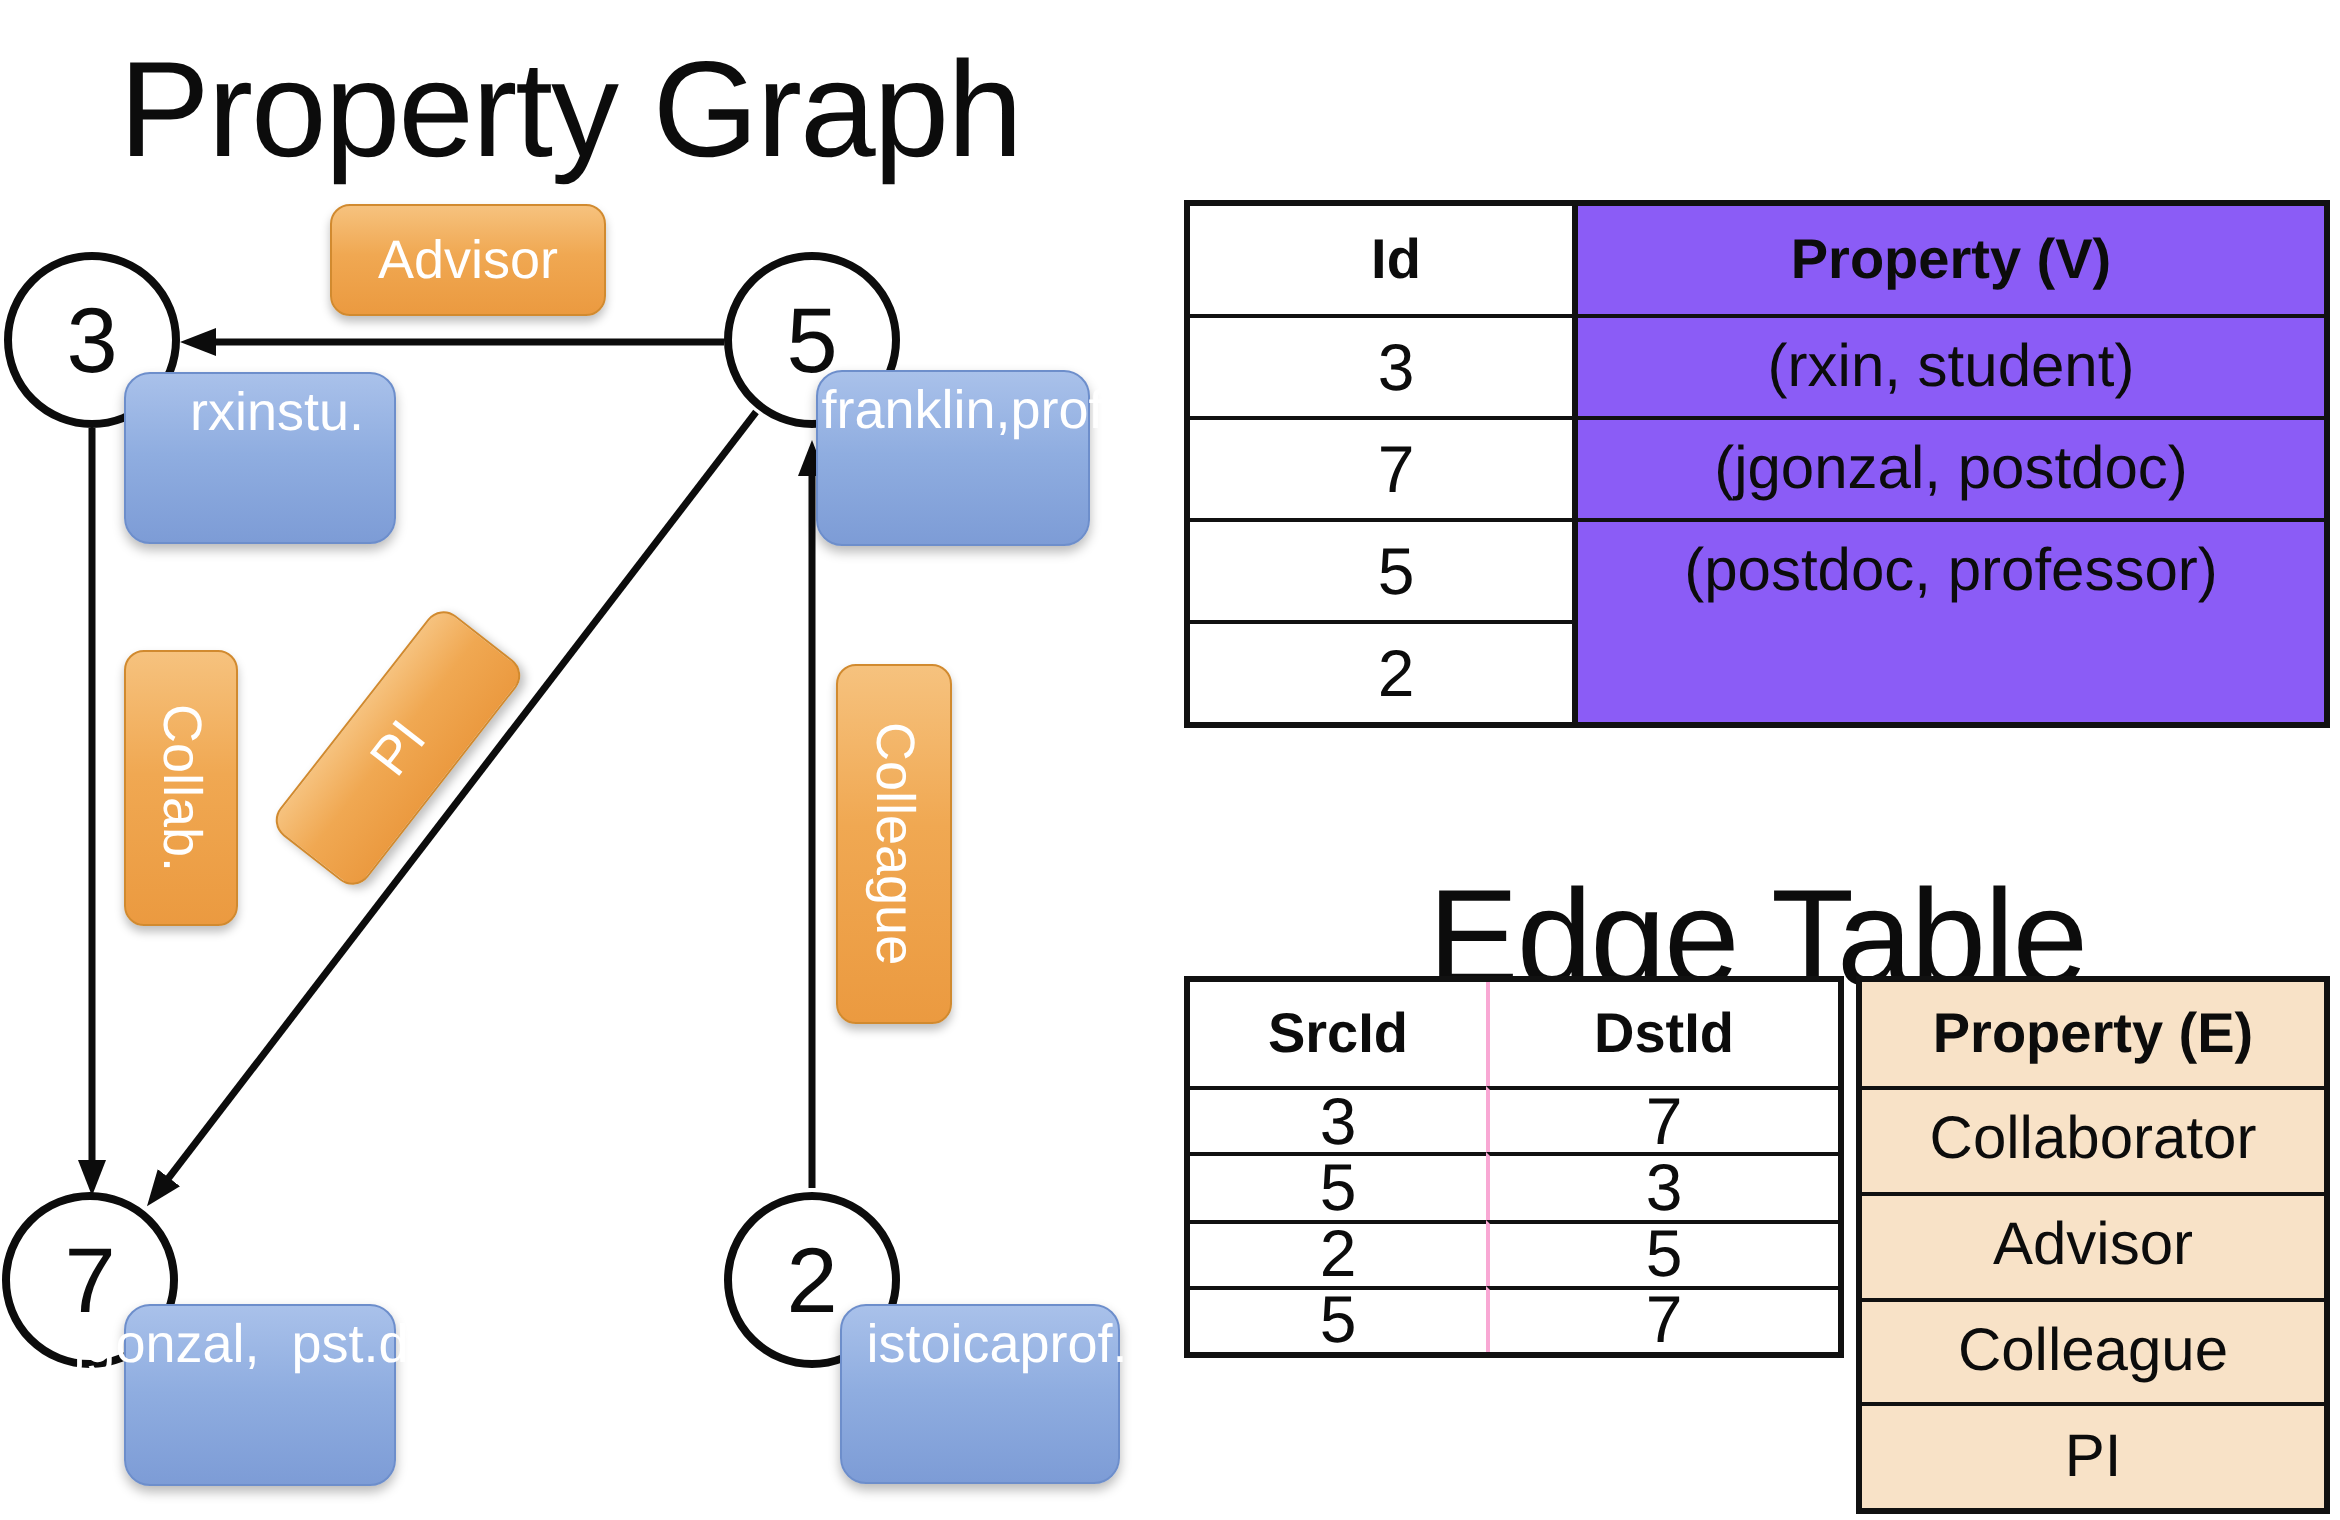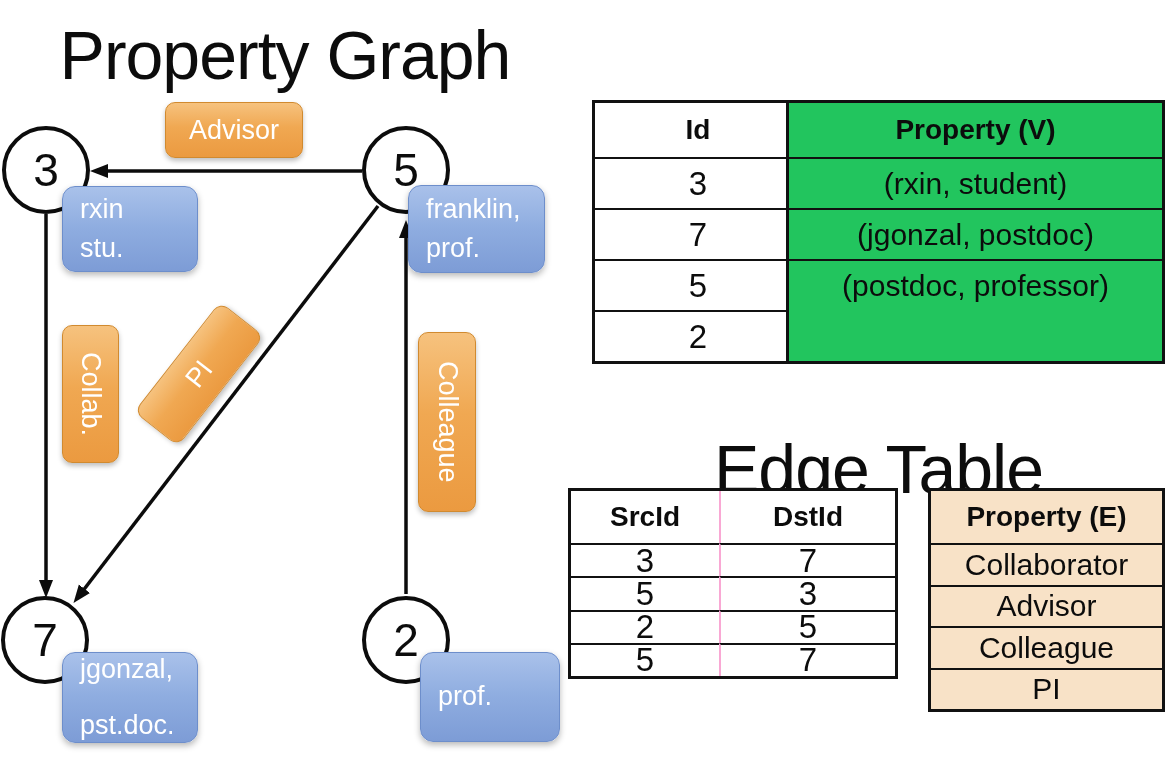--- a/index.html
+++ b/index.html
@@ -49,21 +49,21 @@
   #node-2 { left: 362px; top: 596px; }
 
   .vprop {
     position: absolute;
     background: linear-gradient(180deg, #a9c1ea 0%, #8fade0 48%, #7d9cd6 100%);
     border: 1px solid #6d8ecb;
     border-radius: 13px;
     box-shadow: 0 3px 6px rgba(0,0,0,0.28);
     color: #ffffff;
     font-size: 27px;
-    display: flex; flex-direction: column; justify-content: center;
+    display: flex; flex-direction: row; justify-content: center;
     padding-left: 17px;
     line-height: 1.45;
   }
   #vprop-rxin     { left: 62px;  top: 186px; width: 136px; height: 86px; }
   #vprop-franklin { left: 408px; top: 185px; width: 137px; height: 88px; }
   #vprop-jgonzal  { left: 62px;  top: 652px; width: 136px; height: 91px; gap: 16px; }
   #vprop-istoica  { left: 420px; top: 652px; width: 140px; height: 90px; }
 
   .elabel {
     position: absolute;
@@ -99,26 +99,26 @@
   }
   .tbl .hdr { font-weight: 700; font-size: 28px; }
   .tbl .num { font-size: 33px; }
   .rb { border-top: 2px solid #111; }   
   .cb { border-left: 2px solid #f9a8d4; }  
 
   #vtable-ids  { left: 592px; top: 100px; width: 212px; height: 264px;
                  grid-template-rows: 54px repeat(4, 1fr); }
   #vtable-prop { left: 786px; top: 100px; width: 379px; height: 264px;
                  grid-template-rows: 54px repeat(4, 1fr);
-                 background: #22c55e; }
-
-  #etable-ids  { left: 568px; top: 488px; width: 330px; height: 191px;
+                 background: #8b5cf6; }
+
+  #etable-ids  { left: 592px; top: 488px; width: 330px; height: 191px;
                  grid-template-columns: 148px 1fr;
                  grid-template-rows: 52px repeat(4, 1fr); }
-  #etable-prop { left: 928px; top: 488px; width: 237px; height: 224px;
+  #etable-prop { left: 928px; top: 488px; width: 237px; height: 269px;
                  grid-template-rows: 52px repeat(4, 1fr);
                  background: #f8e2c7; }
 </style>
 </head>
 <body>
 
 <div class="page">
 
   <div class="big-title" id="title-graph">Property Graph</div>
   <div class="big-title" id="title-edge">Edge Table</div>
@@ -154,20 +154,21 @@
   </div>
   <div class="vprop" id="vprop-franklin">
     <div>franklin,</div>
     <div>prof.</div>
   </div>
   <div class="vprop" id="vprop-jgonzal">
     <div>jgonzal,</div>
     <div>pst.doc.</div>
   </div>
   <div class="vprop" id="vprop-istoica">
+    <div>istoica</div>
     <div>prof.</div>
   </div>
 
   <div class="elabel" id="elabel-advisor">
     <span>Advisor</span>
   </div>
   <div class="elabel" id="elabel-collab">
     <span class="vert-text">Collab.</span>
   </div>
   <div class="elabel" id="elabel-colleague">

